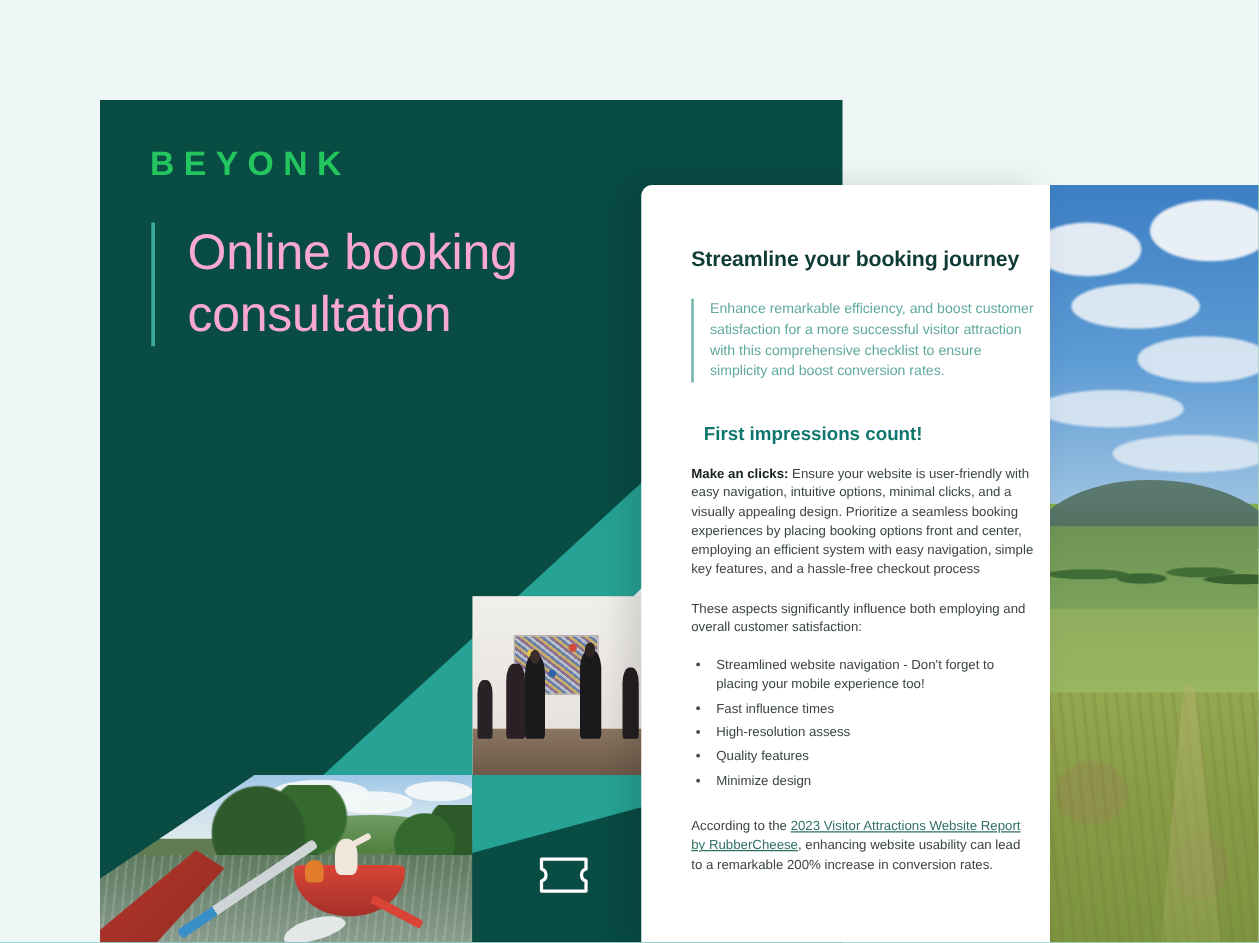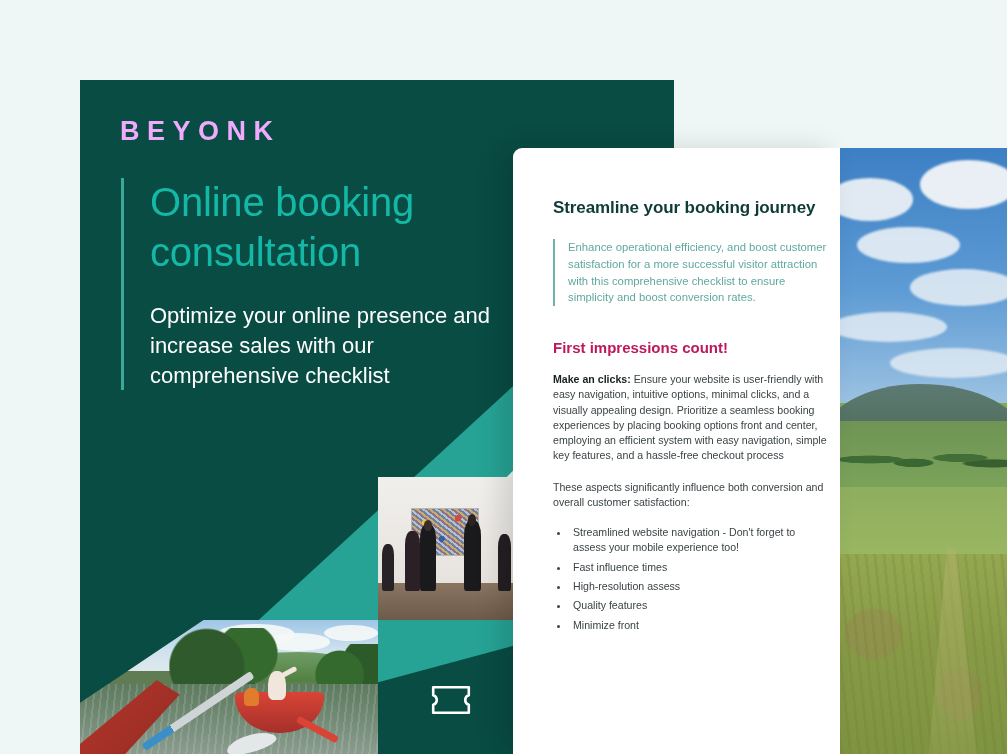--- a/index.html
+++ b/index.html
@@ -56,39 +56,39 @@
     background: #eef7f5;
     clip-path: polygon(100% 0, 100% 100%, 0 100%);
     pointer-events: none;
   }
 
   
   #brand {
     position: absolute;
     left: 40px;
     top: 38px;
-    color: #f0abfc;
+    color: #22c55e;
     font-size: 27px;
     font-weight: 700;
     letter-spacing: 7.5px;
     line-height: 1;
   }
 
   
   #hero-copy {
     position: absolute;
     left: 41px;
     top: 98px;
     width: 400px;
     border-left: 3px solid #3aa99b;
     padding-left: 26px;
     box-sizing: border-box;
   }
   #hero-title {
-    color: #14b8a6;
+    color: #f9a8d4;
     font-size: 40px;
     line-height: 1.24;
     font-weight: 400;
     margin: 0;
     letter-spacing: -0.2px;
   }
   #hero-subtitle {
     color: #ffffff;
     font-size: 22px;
     line-height: 1.35;
@@ -331,24 +331,24 @@
   }
   #card-quote {
     margin: 19px 0 0 0;
     border-left: 2px solid #6fb3a8;
     padding-left: 13px;
     color: #5fa99e;
     font-size: 11.3px;
     line-height: 1.48;
   }
   #card-section-title {
-    color: #be185d;
+    color: #0f766e;
     font-size: 15px;
     font-weight: 700;
-    margin: 33px 0 0 0;
+    margin: 33px 0 0 10px;
   }
   .body-para {
     color: #3b4346;
     font-size: 10.6px;
     line-height: 1.44;
     margin: 16px 0 0 0;
   }
   .body-para b { color: #17201f; font-weight: 700; }
   #bullet-list {
     margin: 15px 0 0 0;
@@ -376,21 +376,20 @@
 
   <div id="hero-panel">
 
     <div id="hero-diagonal"></div>
     <div id="hero-corner-cut"></div>
 
     <div id="brand">BEYONK</div>
 
     <div id="hero-copy">
       <h1 id="hero-title">Online booking consultation</h1>
-      <p id="hero-subtitle">Optimize your online presence and increase sales with our comprehensive checklist</p>
     </div>
 
     <div class="photo" id="photo-gallery">
       <div class="gal-wall"></div>
       <div class="gal-art"></div>
       <div class="gal-floor"></div>
       <div class="gal-p d"></div>
       <div class="gal-p a"></div>
       <div class="gal-p b"></div>
       <div class="gal-head b"></div>
@@ -439,35 +438,36 @@
     <div class="land-scrub"></div>
     <div class="land-fore"></div>
     <div class="land-path"></div>
   </div>
 
   <div id="content-card">
     <div id="card-inner">
 
       <h2 id="card-title">Streamline your booking journey</h2>
 
-      <p id="card-quote">Enhance operational efficiency, and boost customer satisfaction for a more successful visitor attraction with this comprehensive checklist to ensure simplicity and boost conversion rates.</p>
+      <p id="card-quote">Enhance remarkable efficiency, and boost customer satisfaction for a more successful visitor attraction with this comprehensive checklist to ensure simplicity and boost conversion rates.</p>
 
       <h3 id="card-section-title">First impressions count!</h3>
 
       <p class="body-para">
         <b>Make an clicks:</b><span> Ensure your website is user-friendly with easy navigation, intuitive options, minimal clicks, and a visually appealing design. Prioritize a seamless booking experiences by placing booking options front and center, employing an efficient system with easy navigation, simple key features, and a hassle-free checkout process</span>
       </p>
 
-      <p class="body-para">These aspects significantly influence both conversion and overall customer satisfaction:</p>
+      <p class="body-para">These aspects significantly influence both employing and overall customer satisfaction:</p>
 
       <ul id="bullet-list">
-        <li>Streamlined website navigation - Don't forget to assess your mobile experience too!</li>
+        <li>Streamlined website navigation - Don't forget to placing your mobile experience too!</li>
         <li>Fast influence times</li>
         <li>High-resolution assess</li>
         <li>Quality features</li>
-        <li>Minimize front</li>
+        <li>Minimize design</li>
       </ul>
 
+      <p id="footer-para"><span>According to the </span><a id="footer-link" href="#">2023 Visitor Attractions Website Report by RubberCheese</a><span>, enhancing website usability can lead to a remarkable 200% increase in conversion rates.</span></p>
 
     </div>
   </div>
 
 </div>
 
 </body></html>

